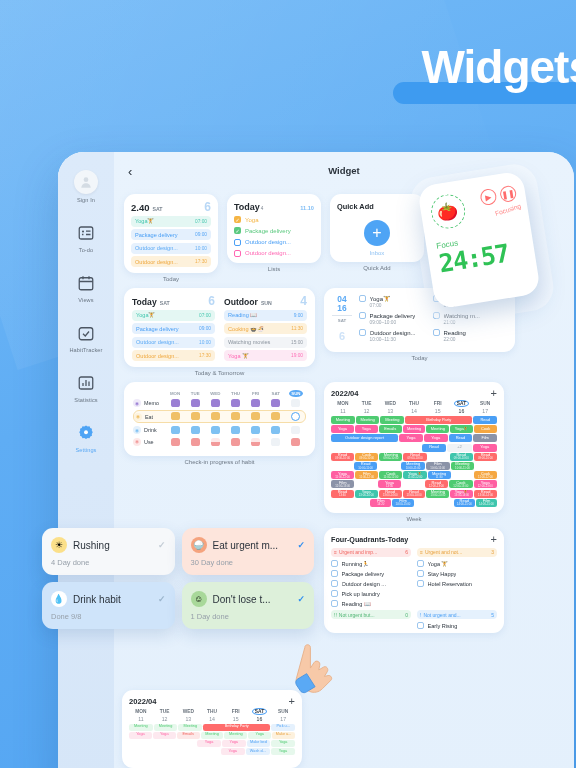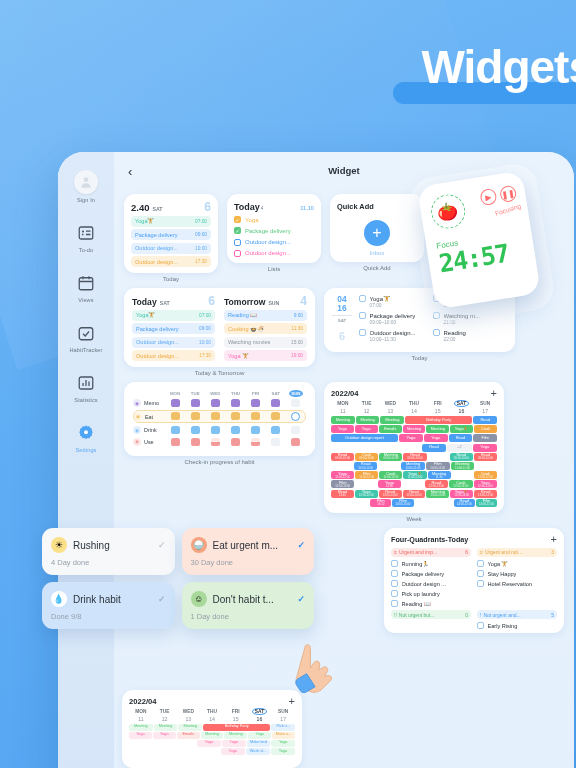--- a/index.html
+++ b/index.html
@@ -340,21 +340,21 @@
                   <span class="nm">Outdoor design...</span>
                   <span class="tm">10:00</span>
                 </div>
                 <div class="wt-task" style="background:#fdf1db;color:#efa83e">
                   <span class="nm">Outdoor design...</span>
                   <span class="tm">17:30</span>
                 </div>
               </div>
             <div class="ttcol" id="ttcol1">
                 <div class="wt-head">
-                  <span class="wt-date" style="font-size:8.6px">Tomorrow</span>
+                  <span class="wt-date" style="font-size:8.6px">Outdoor</span>
                   <span class="wt-dow">SUN</span>
                   <span class="wt-cnt">4</span>
                 </div>
                 <div class="wt-task" style="background:#e4f0fd;color:#4a9ff5">
                   <span class="nm">Reading 📖</span>
                   <span class="tm">9:00</span>
                 </div>
                 <div class="wt-task" style="background:#fdf1db;color:#efa83e">
                   <span class="nm">Cooking 🍲🍜</span>
                   <span class="tm">11:30</span>
@@ -803,21 +803,21 @@
                     <div>Film</div>
                     <div class="sub">14:00-15:00</div>
                   </div>
                 </div>
               </div>
           </div>
           <div class="wcap">Week</div>
         </div>
       </div>
 
-      <div class="wrow" style="justify-content:flex-end">
+      <div class="wrow" style="">
         <div style="width:191px"></div>
         <div>
           <div class="card w-fq">
             <div class="fq-top">
               <span class="fq-t">Four-Quadrants-Today</span>
               <span class="fq-plus">+</span>
             </div>
             <div class="fq-grid" id="fqgrid">
                 <div class="fq-q">
                   <div class="fq-hd" style="background:#fde8e8;color:#f0645f">
@@ -981,21 +981,21 @@
       <div class="hc-top">
         <div class="hc-ic" style="background:#ffffff">💧</div>
         <div class="hc-nm" style="color:#2b333c">Drink habit</div>
         <div class="hc-ck" style="color:#9ab4cc">✓</div>
       </div>
       <div class="hc-sub">Done 9/8</div>
     </div>
     <div class="hcard" style="background:#ddf0da">
       <div class="hc-top">
         <div class="hc-ic" style="background:#a8d89a">☺</div>
-        <div class="hc-nm" style="color:#2b333c">Don't habit t...</div>
+        <div class="hc-nm" style="color:#2b333c">Don't lose t...</div>
         <div class="hc-ck" style="color:#2e8ef0">✓</div>
       </div>
       <div class="hc-sub">1 Day done</div>
     </div>
   </div>
 
 <svg class="hand" viewBox="0 0 60 66">
   <path d="M18 10c0-4 6-4 6 0v22l4-6c2-3 7-1 6 3l-1 5 5-3c3-2 6 2 4 5l-3 5 4-1c3-.6 5 3 3 5l-9 9c-4 4-9 5-14 3l-9-4c-4-2-6-6-5-10l3-11z" fill="#f7c9a8" stroke="#e6b08a" stroke-width="1"></path>
   <path d="M10 44l10-6 9 14-10 6c-2 1-5 0-6-2l-4-6c-1-2-1-5 1-6z" fill="#5aa9f5" stroke="#4b95e0" stroke-width="1"></path>
 </svg>

